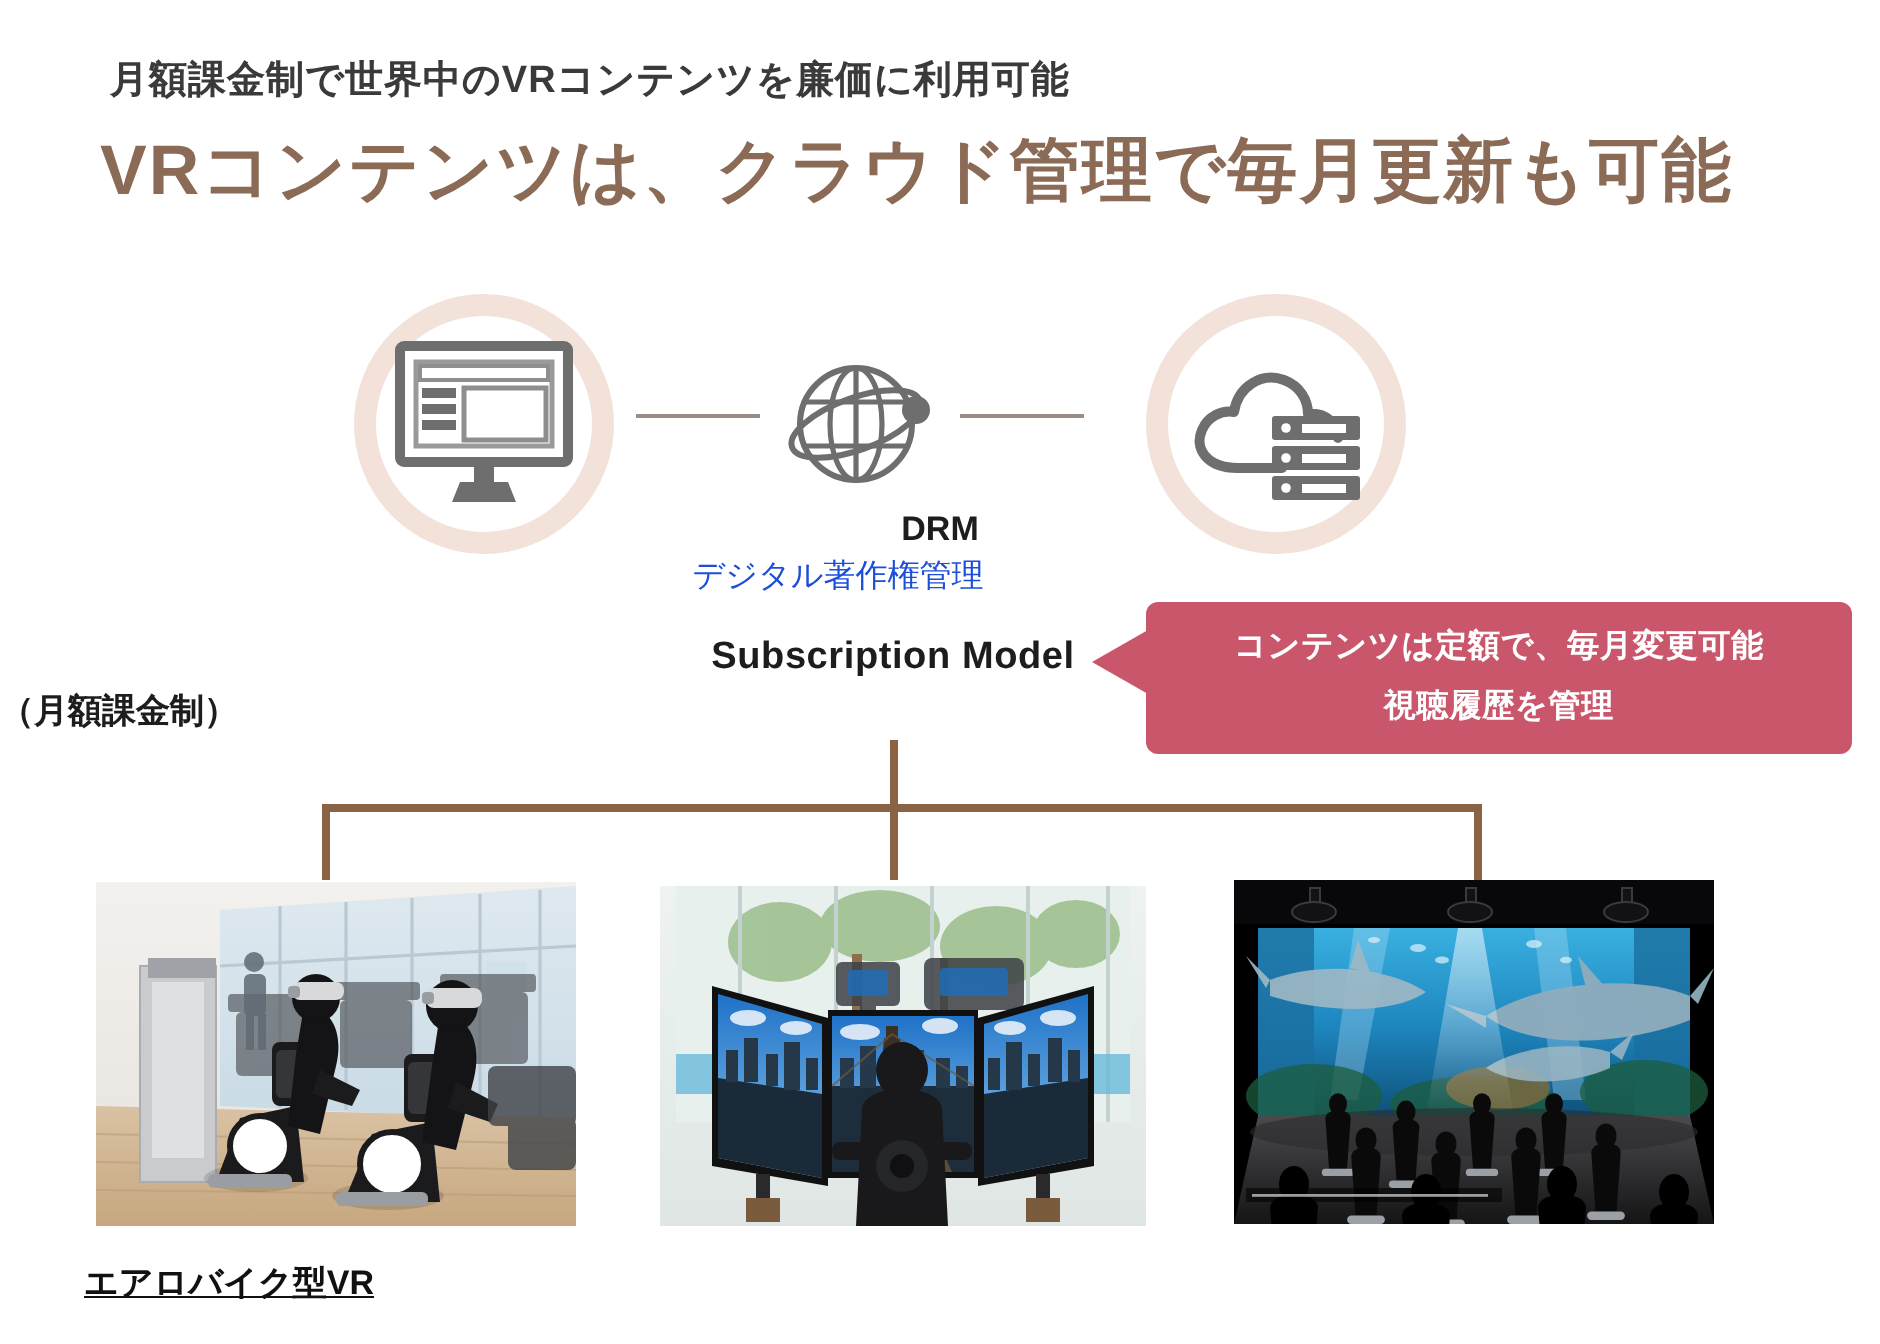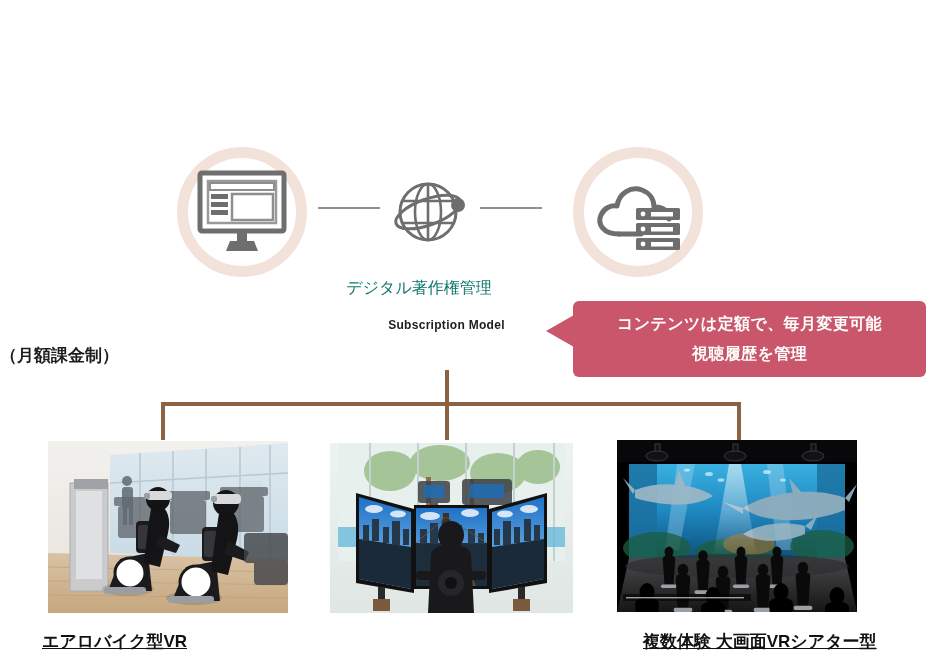--- a/index.html
+++ b/index.html
@@ -46,25 +46,25 @@
   .hline-1{left:318px;top:207px;width:62px;}
   .hline-2{left:480px;top:207px;width:62px;}
 
   
   .drm-title{
     position:absolute;left:0;top:255px;width:940px;text-align:center;
     font-size:17px;font-weight:bold;color:#1d1d1d;
   }
   .drm-sub{
     position:absolute;left:0;top:278px;width:838px;text-align:center;
-    font-size:16px;color:#0f766e;
+    font-size:16px;color:#1d4ed8;
   }
   .sub-model{
     position:absolute;left:0;top:318px;width:893px;text-align:center;
-    font-size:12px;font-weight:bold;color:#1d1d1d;letter-spacing:.3px;
+    font-size:19px;font-weight:bold;color:#1d1d1d;letter-spacing:.3px;
   }
   .sub-model-jp{
     position:absolute;left:0;top:344px;width:893px;
     font-size:17px;font-weight:bold;color:#1d1d1d;
   }
 
   
   .callout{
     position:absolute;left:573px;top:301px;width:353px;height:76px;
     background:#c9566b;border-radius:6px;
@@ -105,20 +105,22 @@
   .cap2{left:330px;}
   .cap3{left:643px;}
 
   svg{display:block;}
 </style>
 </head>
 <body>
 
 <div class="slide">
 
+  <div class="subtitle">月額課金制で世界中のVRコンテンツを廉価に利用可能</div>
+  <div class="title">VRコンテンツは、クラウド管理で毎月更新も可能</div>
 
   <div class="ring ring-left"></div>
   <div class="ring ring-right"></div>
 
   <div class="hline hline-1"></div>
   <div class="hline hline-2"></div>
 
   <div class="icon-wrap ico-monitor">
     <svg width="92" height="86" viewBox="0 0 92 86">
       <rect x="4" y="4" width="84" height="58" rx="2" fill="none" stroke="#6e6e6e" stroke-width="5"></rect>
@@ -156,20 +158,21 @@
       <rect x="45" y="66" width="44" height="12" rx="1.5" fill="#6e6e6e"></rect>
       <circle cx="52" cy="42" r="2.4" fill="#ffffff"></circle>
       <circle cx="52" cy="57" r="2.4" fill="#ffffff"></circle>
       <circle cx="52" cy="72" r="2.4" fill="#ffffff"></circle>
       <rect x="60" y="40" width="22" height="4.5" fill="#ffffff"></rect>
       <rect x="60" y="55" width="22" height="4.5" fill="#ffffff"></rect>
       <rect x="60" y="70" width="22" height="4.5" fill="#ffffff"></rect>
     </svg>
   </div>
 
+  <div class="drm-title">DRM</div>
   <div class="drm-sub">デジタル著作権管理</div>
   <div class="sub-model">Subscription Model</div>
   <div class="sub-model-jp">（月額課金制）</div>
 
   <div class="callout-arrow"></div>
   <div class="callout">
     <div class="callout-line l1">コンテンツは定額で、毎月変更可能</div>
     <div class="callout-line">視聴履歴を管理</div>
   </div>
 
@@ -535,15 +538,14 @@
       </g>
 
       <rect x="6" y="154" width="128" height="7" fill="#000" opacity=".55"></rect>
       <g fill="#cfcfcf" opacity=".75">
         <rect x="9" y="157" width="118" height="1.4"></rect>
       </g>
     </svg>
   </div>
 
   <div class="cap cap1">エアロバイク型VR</div>
-  <div class="cap cap3">複数体験 大画面VRシアター型</div>
 
 </div>
 
 </body></html>

